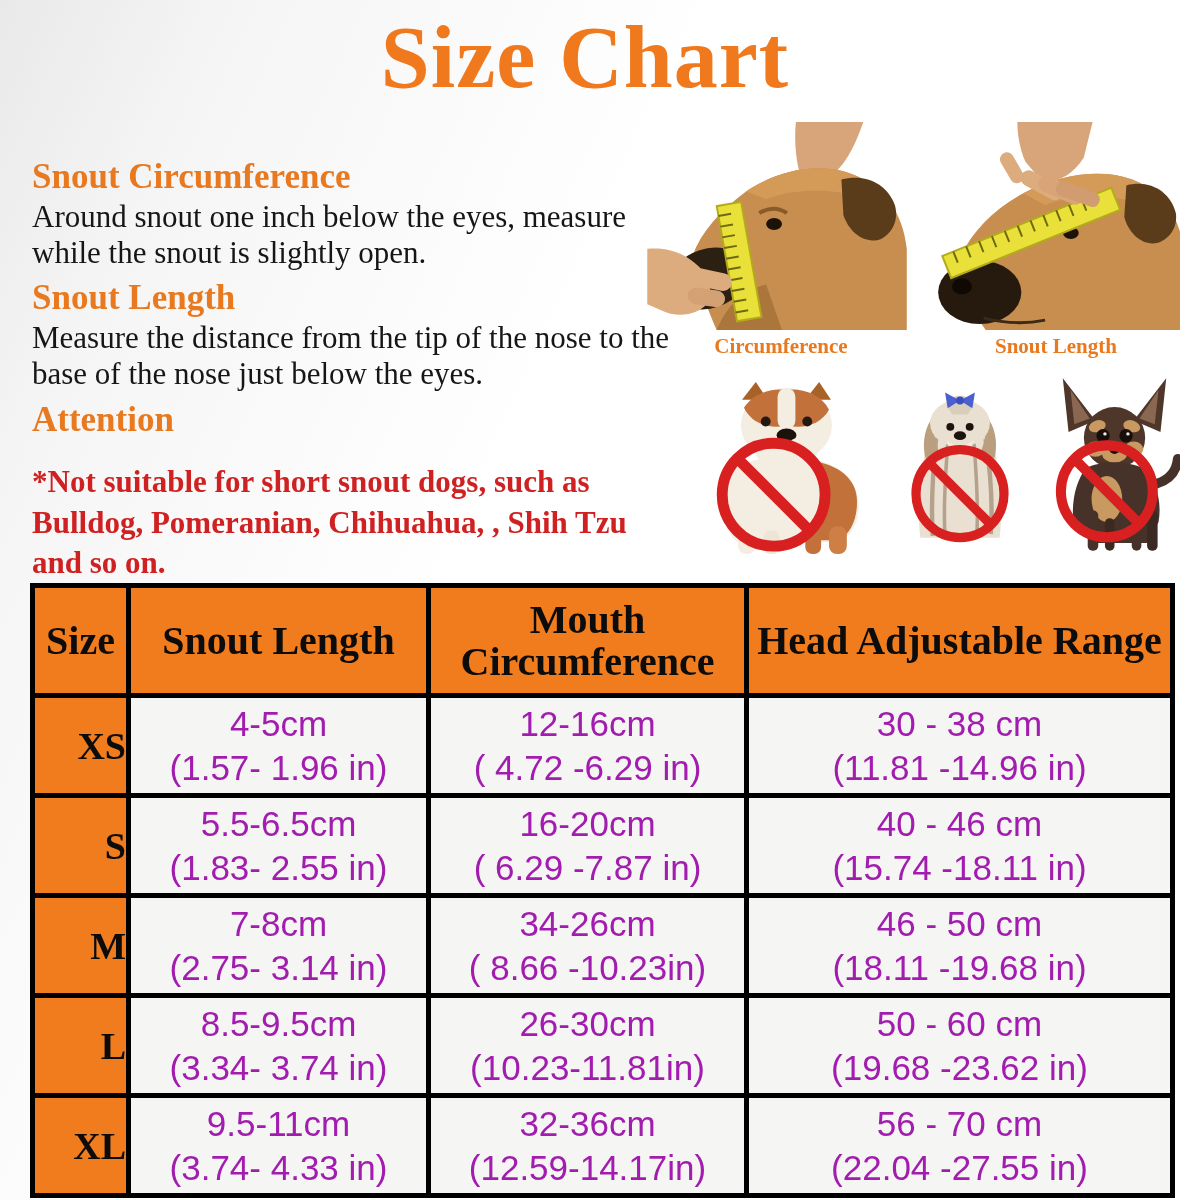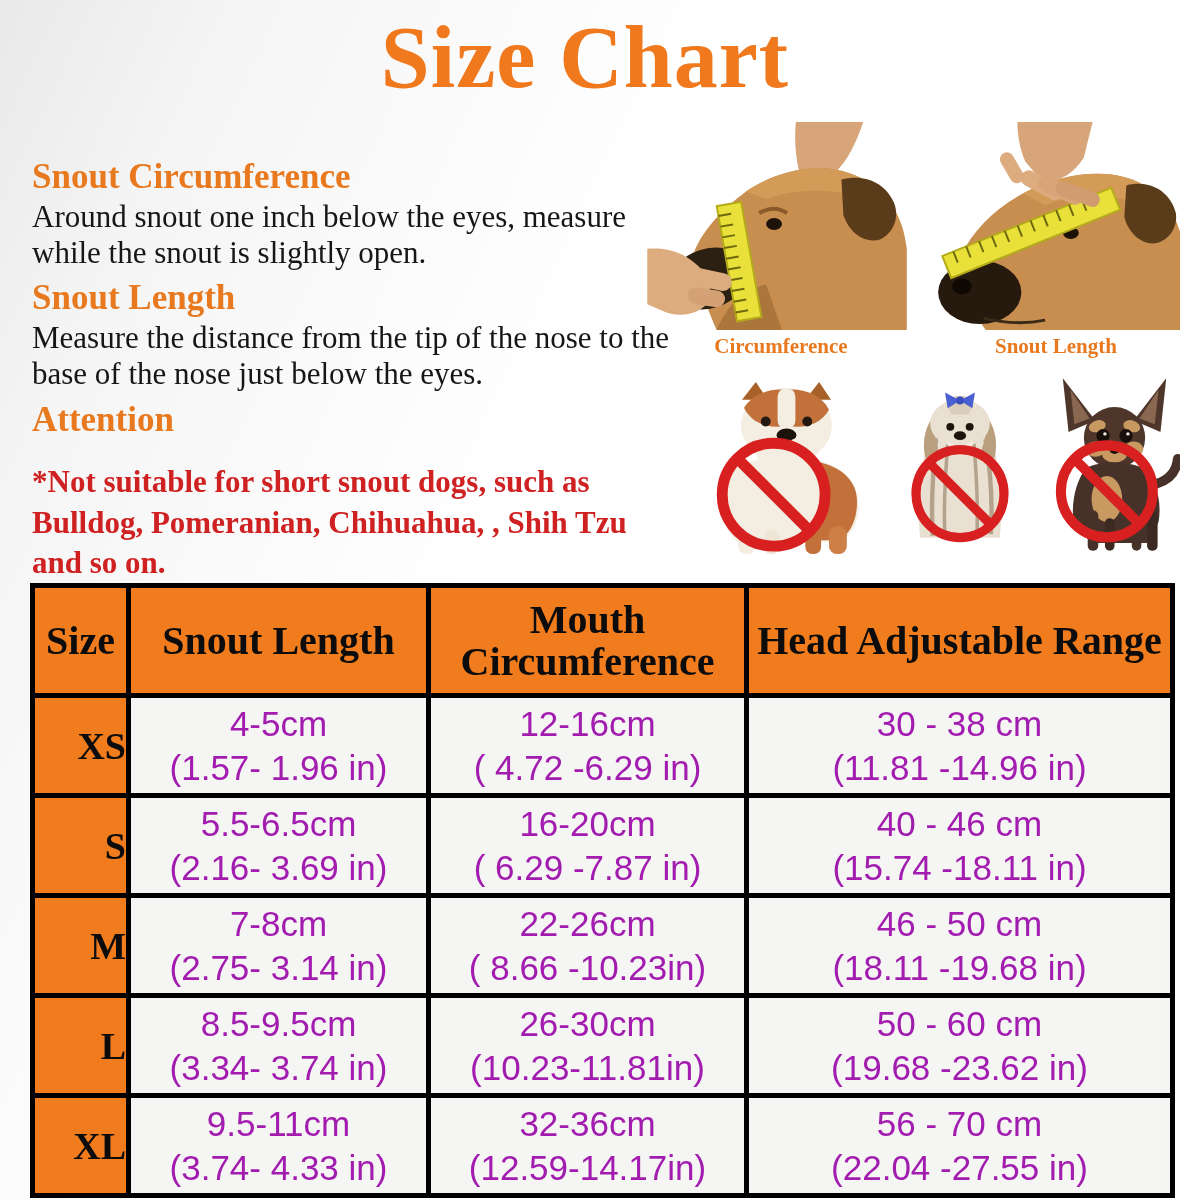--- a/index.html
+++ b/index.html
@@ -261,39 +261,39 @@
         </td>
         <td>
           <div>30 - 38 cm</div>
           <div>(11.81 -14.96 in)</div>
         </td>
       </tr>
       <tr>
         <th class="size-cell">S</th>
         <td>
           <div>5.5-6.5cm</div>
-          <div>(2.16- 3.69 in)</div>
+          <div>(1.83- 2.55 in)</div>
         </td>
         <td>
           <div>16-20cm</div>
           <div>( 6.29 -7.87 in)</div>
         </td>
         <td>
           <div>40 - 46 cm</div>
           <div>(15.74 -18.11 in)</div>
         </td>
       </tr>
       <tr>
         <th class="size-cell">M</th>
         <td>
           <div>7-8cm</div>
           <div>(2.75- 3.14 in)</div>
         </td>
         <td>
-          <div>22-26cm</div>
+          <div>34-26cm</div>
           <div>( 8.66 -10.23in)</div>
         </td>
         <td>
           <div>46 - 50 cm</div>
           <div>(18.11 -19.68 in)</div>
         </td>
       </tr>
       <tr>
         <th class="size-cell">L</th>
         <td>

